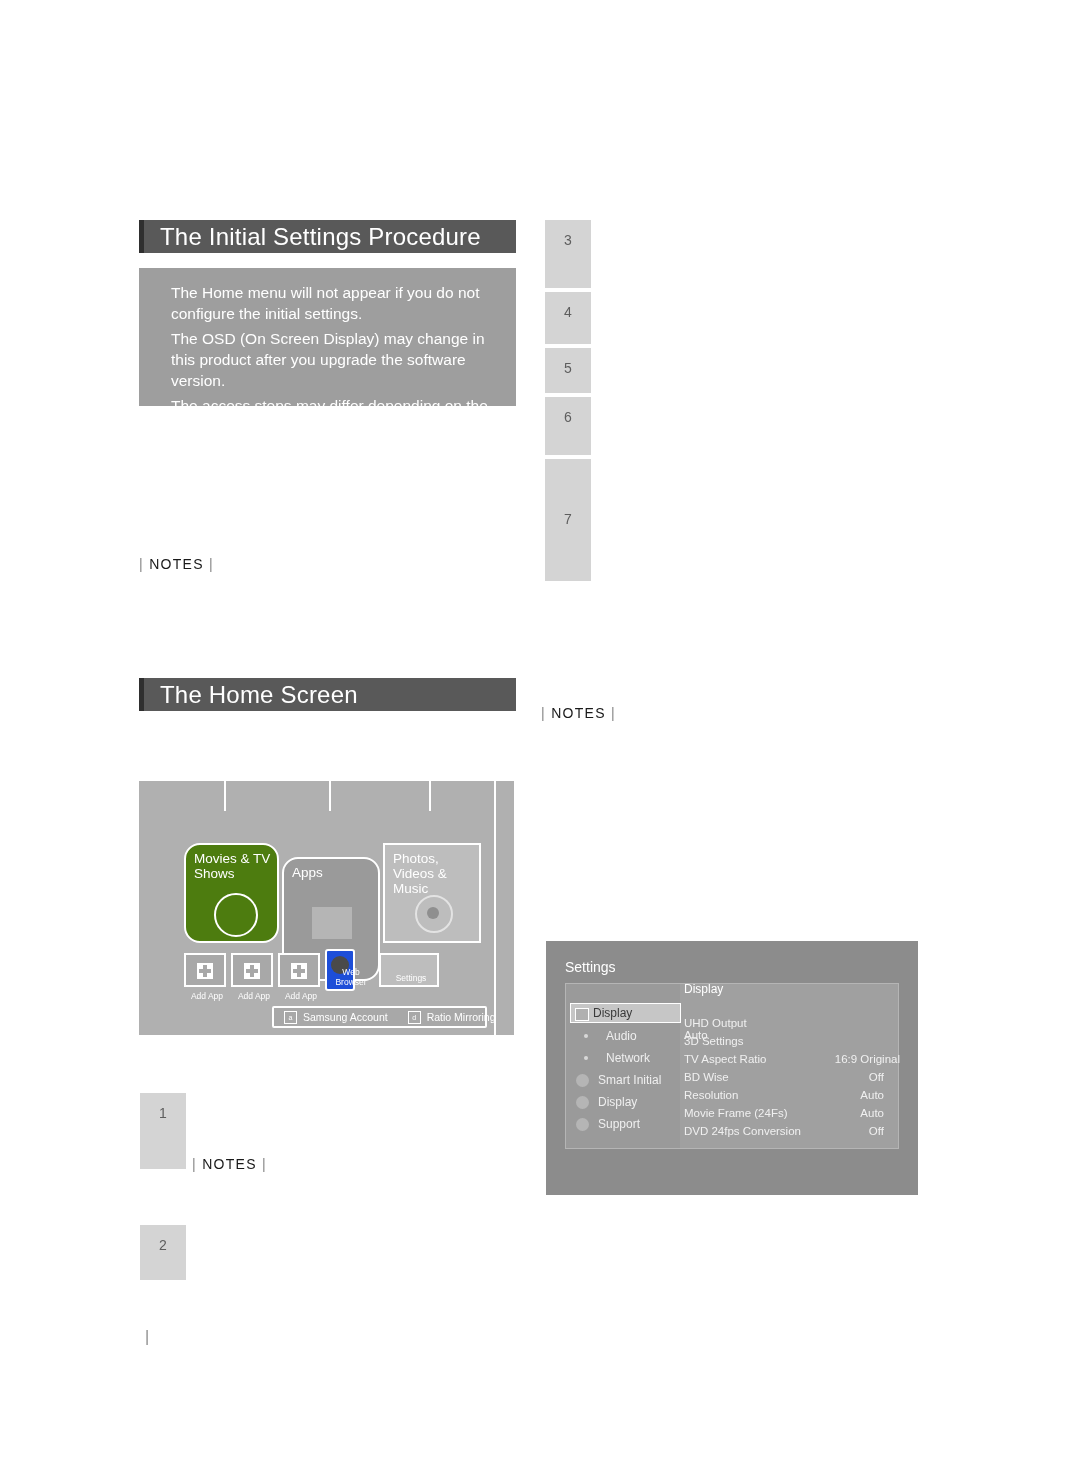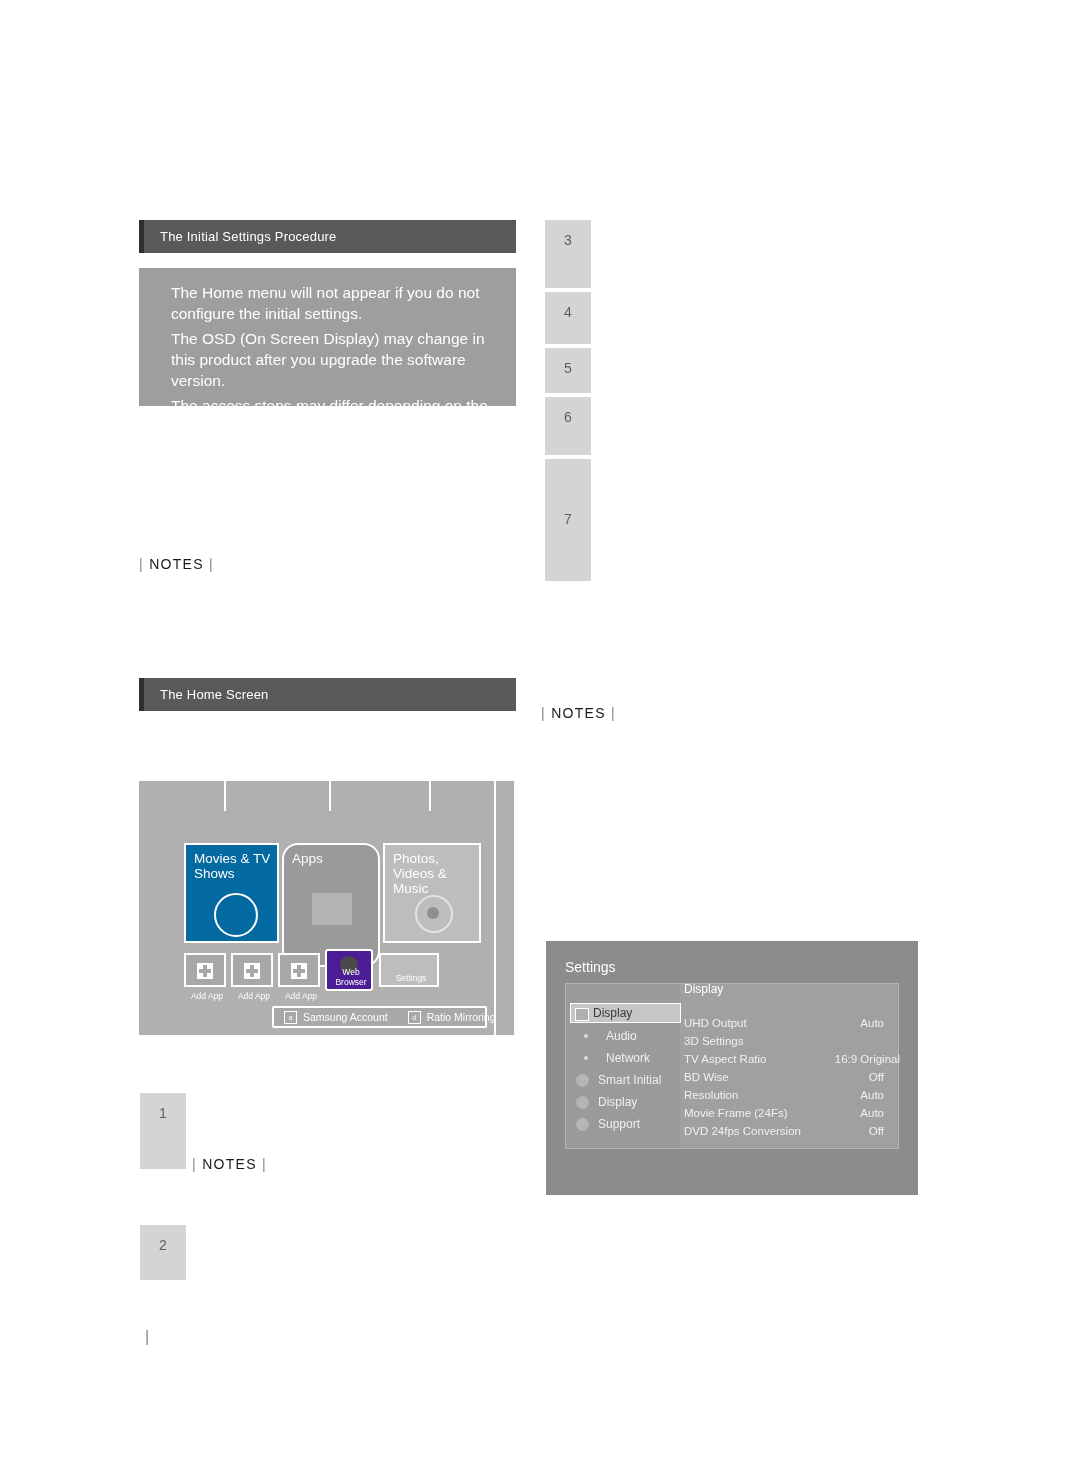--- a/index.html
+++ b/index.html
@@ -20,21 +20,21 @@
     width: 1080px;
     height: 1479px;
     background: #ffffff;
   }
 
   
   .heading-bar {
     position: absolute;
     background: #595959;
     color: #ffffff;
-    font-size: 13px;
+    font-size: 24px;
     letter-spacing: 0.2px;
     display: flex;
     align-items: center;
     padding-left: 16px;
     box-sizing: border-box;
   }
   .heading-bar.left-accent {
     border-left: 5px solid #2f2f2f;
   }
 
@@ -103,21 +103,21 @@
     color: #ffffff;
     font-size: 13.5px;
     line-height: 15px;
   }
   .hm-tile .label {
     position: absolute;
     left: 8px;
     top: 6px;
   }
   .hm-dark { background: #9a9a9a; }
-  .hm-mid  { background: #0369a1; }
+  .hm-mid  { background: #4d7c0f; border-radius: 16px; }
   .hm-light{ background: #bdbdbd; }
   .hm-circle {
     position: absolute;
     border-radius: 50%;
     border: 2px solid #ffffff;
   }
   .hm-btn {
     position: absolute;
     background: #a8a8a8;
     border: 2px solid #ffffff;
@@ -298,21 +298,21 @@
     <div style="position:absolute; left:85px; top:0; width:2px; height:30px; background:#ffffff;"></div>
     <div style="position:absolute; left:190px; top:0; width:2px; height:30px; background:#ffffff;"></div>
     <div style="position:absolute; left:290px; top:0; width:2px; height:30px; background:#ffffff;"></div>
     <div style="position:absolute; left:355px; top:0; width:2px; height:254px; background:#ffffff;"></div>
 
     <div class="hm-tile hm-mid" style="left:45px; top:62px; width:95px; height:100px;">
       <span class="label">Movies &amp; TV Shows</span>
       <div class="hm-circle" style="left:28px; top:48px; width:40px; height:40px;"></div>
     </div>
 
-    <div class="hm-tile hm-dark" style="left:143px; top:62px; width:98px; height:124px;border-radius:16px;">
+    <div class="hm-tile hm-dark" style="left:143px; top:76px; width:98px; height:124px;border-radius:16px;">
       <span class="label">Apps</span>
       <div style="position:absolute; left:28px; top:48px; width:40px; height:32px; background:#b5b5b5;"></div>
     </div>
 
     <div class="hm-tile hm-light" style="left:244px; top:62px; width:98px; height:100px;">
       <span class="label">Photos, Videos &amp; Music</span>
       <div class="hm-circle" style="left:30px; top:50px; width:34px; height:34px; border-color:#e3e3e3;">
         <div style="position:absolute; left:10px; top:10px; width:12px; height:12px; border-radius:50%; background:#8f8f8f;"></div>
       </div>
     </div>
@@ -322,21 +322,21 @@
       <span style="position:absolute; top:36px; left:0; width:42px; text-align:center; color:#ffffff;">Add App</span>
     </div>
     <div class="hm-btn" style="left:92px; top:172px; width:42px; height:34px;">
       <div class="hm-plus"></div>
       <span style="position:absolute; top:36px; left:0; width:42px; text-align:center; color:#ffffff;">Add App</span>
     </div>
     <div class="hm-btn" style="left:139px; top:172px; width:42px; height:34px;">
       <div class="hm-plus"></div>
       <span style="position:absolute; top:36px; left:0; width:42px; text-align:center; color:#ffffff;">Add App</span>
     </div>
-    <div class="hm-btn" style="left:186px; top:168px; width:48px; height:42px; background:#4c1d95; border-radius:3px;">
+    <div class="hm-btn" style="left:186px; top:168px; width:30px; height:42px; background:#1d4ed8; border-radius:3px;">
       <div style="position:absolute; left:50%; top:5px; transform:translateX(-50%); width:18px; height:18px; border-radius:50%; background:#4a4a4a;"></div>
       <span style="position:absolute; bottom:2px; left:0; width:48px; text-align:center; color:#ffffff;">Web Browser</span>
     </div>
     <div class="hm-btn" style="left:240px; top:172px; width:60px; height:34px; background:#bdbdbd;">
       <span style="position:absolute; bottom:2px; left:0; width:60px; text-align:center; color:#ffffff;">Settings</span>
     </div>
 
     <div class="hm-bottombar" style="left:133px; top:225px; width:215px; height:22px;">
       <div class="seg">
         <span class="hm-ico">a</span>
@@ -392,21 +392,21 @@
       <span class="dot"></span>
       <span>Display</span>
     </div>
     <div class="sm-item" style="left:30px; top:176px;">
       <span class="dot"></span>
       <span>Support</span>
     </div>
 
     <div class="sm-rowhead" style="left:138px; top:41px;">Display</div>
 
-    <div class="sm-row" style="left:138px; top:76px; width:200px;">
+    <div class="sm-row" style="left:138px; top:76px; width:200px;flex-direction:column;">
       <span class="k">UHD Output</span>
       <span class="v">Auto</span>
     </div>
     <div class="sm-row" style="left:138px; top:94px; width:200px;">
       <span class="k">3D Settings</span>
       <span class="v"></span>
     </div>
     <div class="sm-row" style="left:138px; top:112px; width:216px;">
       <span class="k">TV Aspect Ratio</span>
       <span class="v">16:9 Original</span>

